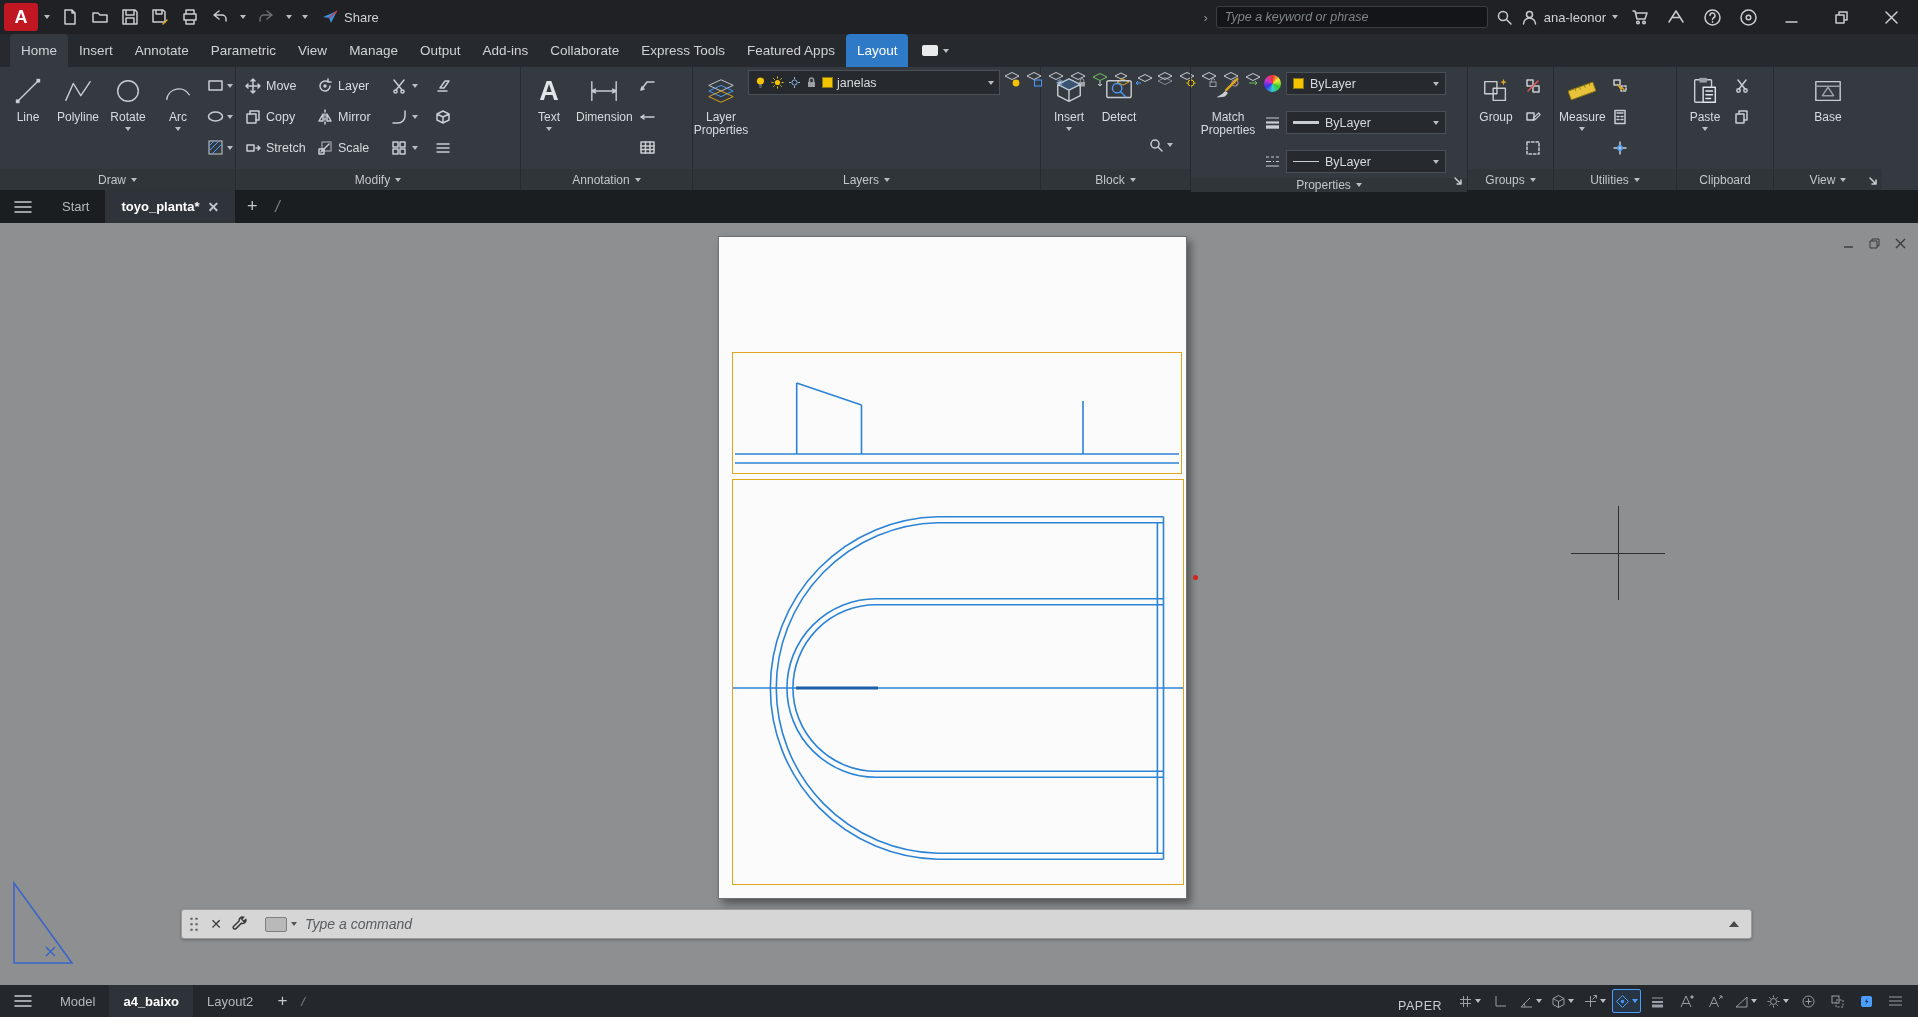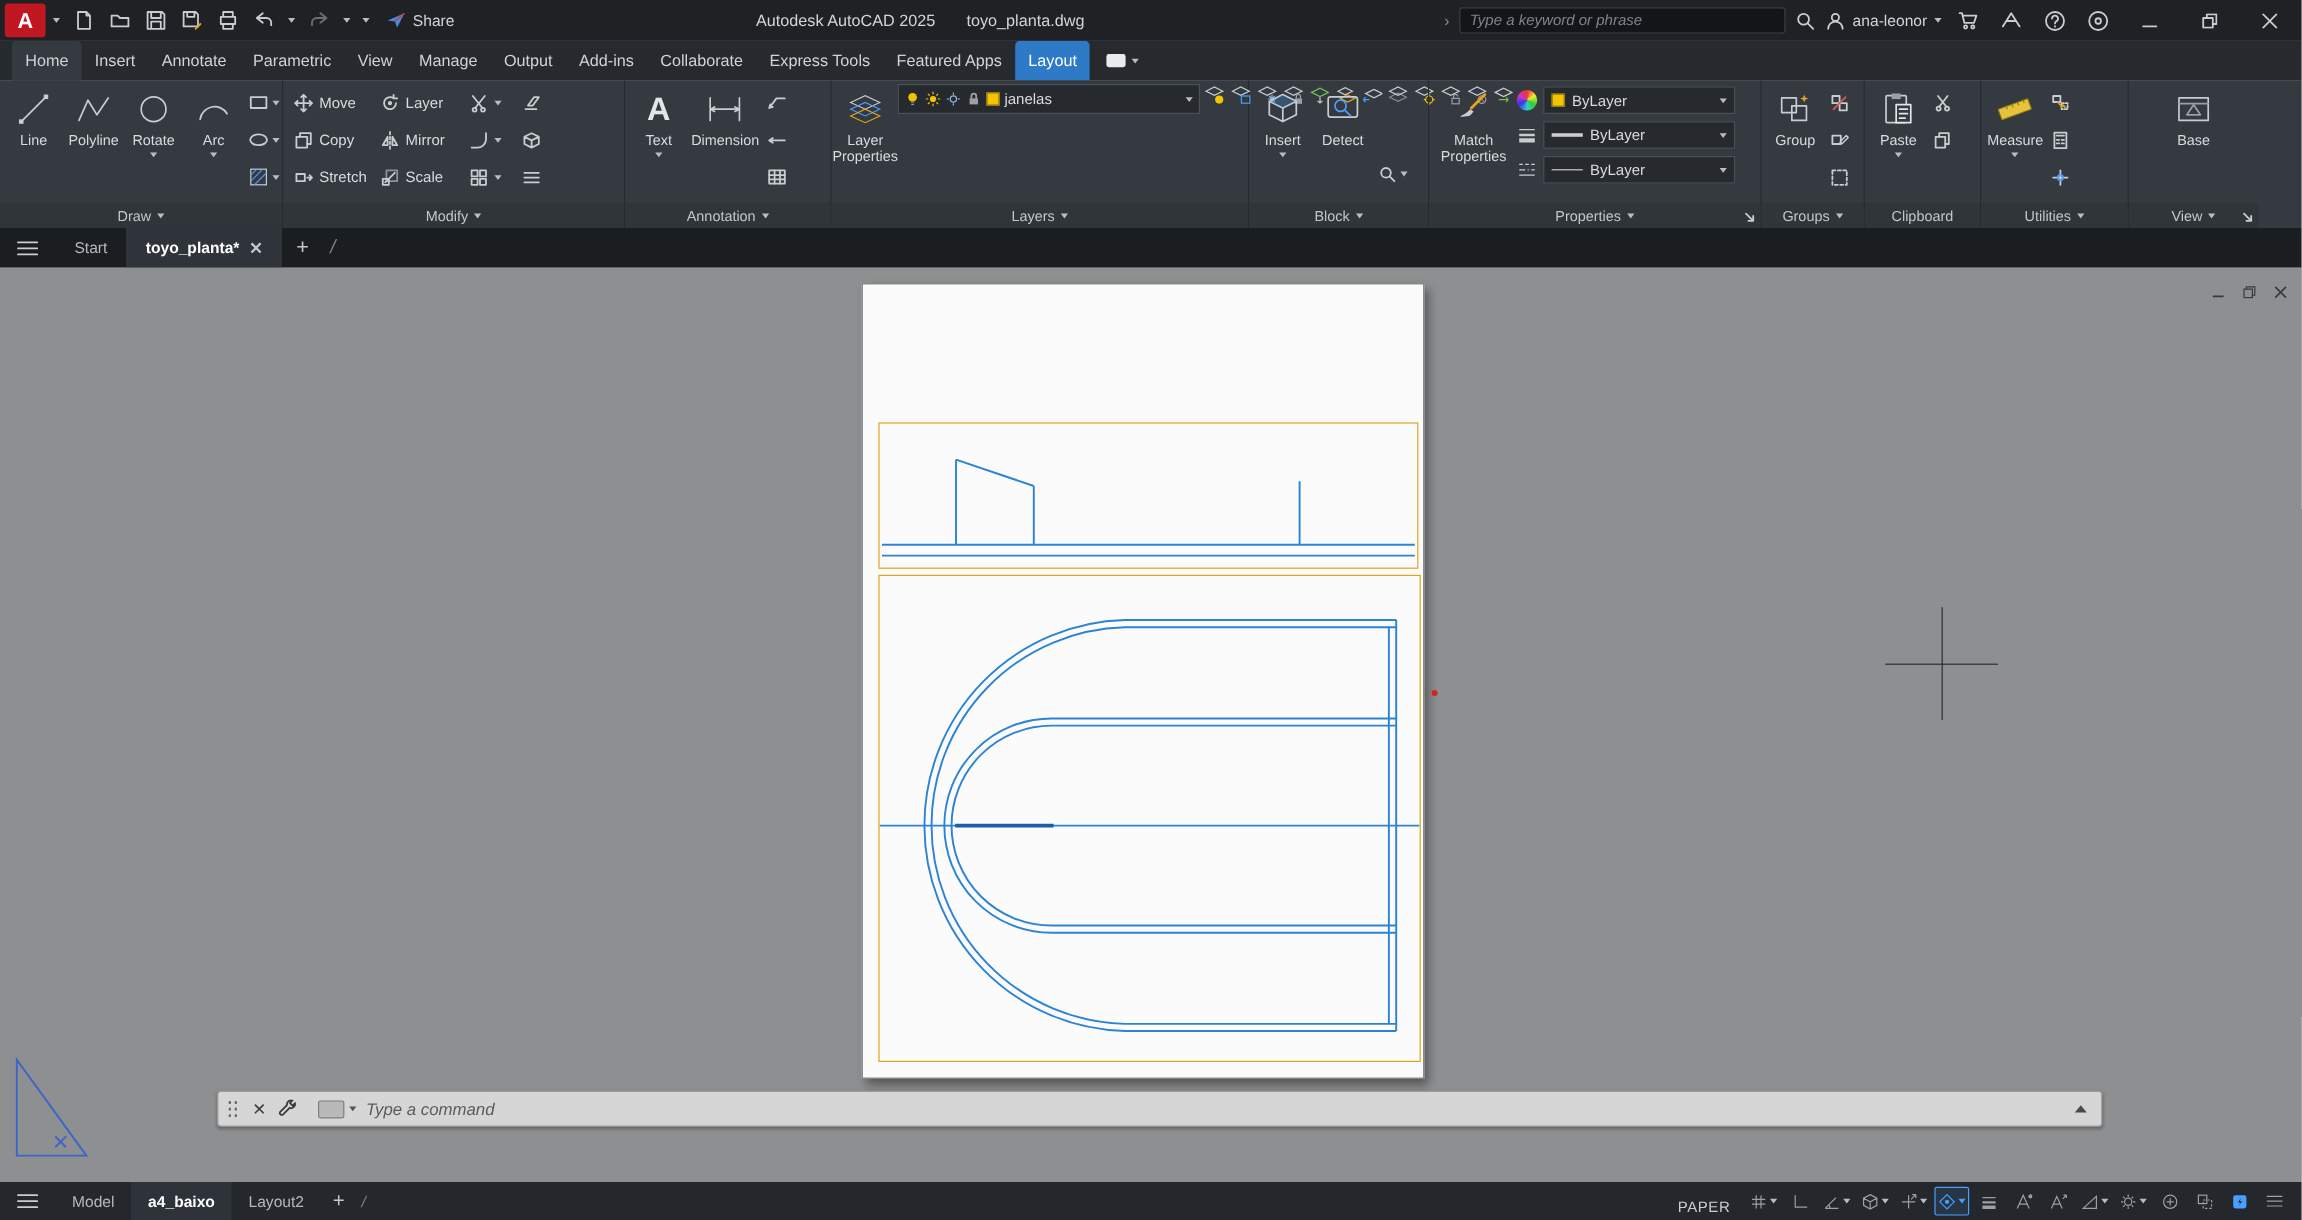--- a/index.html
+++ b/index.html
@@ -160,24 +160,20 @@
         <span>
             <svg width="16" height="16" viewBox="0 0 16 16">
               <path d="M1,8 L15,2 L9,14 L7,9 Z" fill="#3d8fe0"></path>
               <path d="M7,9 L15,2" stroke="#d23a3a" stroke-width="1.2" fill="none"></path>
             </svg>
           </span>
         <span>Share</span>
       </div>
     </div>
 
-    <div class="tb-center">
-      <span>Autodesk AutoCAD 2025</span>
-      <span>toyo_planta.dwg</span>
-    </div>
 
     <div class="tb-right">
       <span style="color:#8a9096;font-size:13px">›</span>
       <div class="searchbox">
         <input type="text" placeholder="Type a keyword or phrase" style="">
       </div>
       <span>
           <svg class="svgl" width="17" height="17" viewBox="0 0 17 17">
             <circle cx="7" cy="7" r="4.5"></circle>
             <path d="M10.5,10.5 L15,15"></path>
@@ -631,21 +627,21 @@
       <div class="panel-content">
         <div class="rb-big" style="width:64px">
           <span class="ico32">
               <svg class="svgl" width="30" height="30" viewBox="0 0 32 32">
                 <path d="M26,3 L14,15" stroke="#e0a51e" stroke-width="2.5"></path>
                 <path d="M13,16 l-3,3 c-2,2 -5,2 -6,4 l8,-1 c2,-1 3,-3 4,-4 z" fill="#c9cdd1" stroke="none"></path>
               </svg>
             </span>
           <span>Match Properties</span>
         </div>
-        <div style="display:flex;flex-direction:column;gap:2px">
+        <div style="display:flex;flex-direction:column;gap:12px">
           <div class="prop-row">
             <span class="colorwheel"></span>
             <div class="prop-combo">
               <span class="swatch"></span>
               <span style="flex:1">ByLayer</span>
               <span class="caret"></span>
             </div>
           </div>
           <div class="prop-row">
             <span>
@@ -720,20 +716,60 @@
               </svg>
             </span>
         </div>
       </div>
       <div class="panel-label">
           <span>Groups</span>
           <span class="caret"></span>
         </div>
     </div>
 
+    <div class="panel" style="width:123px">
+      <div class="panel-content">
+        <div class="rb-big">
+          <span class="ico32">
+              <svg width="30" height="30" viewBox="0 0 32 32">
+                <rect x="2" y="11" width="28" height="10" rx="1" transform="rotate(-20 16 16)" fill="#e8c23a" stroke="#8a7a10"></rect>
+                <path d="M8,13 l1.5,3 M13,11.5 l1.5,3 M18,9.5 l1.5,3 M23,7.5 l1.5,3" stroke="#8a7a10" fill="none" transform="rotate(0)"></path>
+              </svg>
+            </span>
+          <span>Measure</span>
+          <span class="caret"></span>
+        </div>
+        <div class="smcol">
+          <span class="rb-ic">
+              <svg class="svgl" width="16" height="16" viewBox="0 0 16 16">
+                <rect x="2" y="2" width="6" height="5"></rect>
+                <rect x="9" y="8" width="5" height="5" stroke-dasharray="2,1.5"></rect>
+                <path d="M6,7 l3,4 1,-1.5 2,2" stroke="#e0a51e"></path>
+              </svg>
+            </span>
+          <span class="rb-ic">
+              <svg class="svgl" width="16" height="16" viewBox="0 0 16 16">
+                <rect x="3" y="1.5" width="10" height="13"></rect>
+                <path d="M5,4 h6 M5,7.5 h2 M9,7.5 h2 M5,10.5 h2 M9,10.5 h2"></path>
+              </svg>
+            </span>
+          <span class="rb-ic">
+              <svg class="svgl" width="16" height="16" viewBox="0 0 16 16">
+                <path d="M8,2 v12 M2,8 h12"></path>
+                <circle cx="8" cy="8" r="2.2" stroke="#4a9eff"></circle>
+              </svg>
+            </span>
+        </div>
+      </div>
+      <div class="panel-label">
+          <span>Utilities</span>
+          <span class="caret"></span>
+        </div>
+    </div>
+
     <div class="panel" style="width:97px">
       <div class="panel-content">
         <div class="rb-big">
           <span class="ico32">
               <svg class="svgl" width="30" height="30" viewBox="0 0 32 32">
                 <rect x="5" y="4" width="18" height="24" rx="1"></rect>
                 <rect x="10" y="2" width="8" height="5" fill="#9aa0a6" stroke="none"></rect>
                 <rect x="14" y="12" width="13" height="16" fill="#343a40" stroke="#e3e6e9"></rect>
                 <path d="M17,16 h7 M17,20 h7 M17,24 h5" stroke="#e3e6e9"></path>
               </svg>
@@ -752,60 +788,20 @@
           <span class="rb-ic">
               <svg class="svgl" width="16" height="16" viewBox="0 0 16 16">
                 <rect x="2" y="5" width="8" height="9"></rect>
                 <path d="M5,5 V2 h8 v9 h-3"></path>
               </svg>
             </span>
         </div>
       </div>
       <div class="panel-label">
           <span>Clipboard</span>
-        </div>
-    </div>
-
-    <div class="panel" style="width:123px">
-      <div class="panel-content">
-        <div class="rb-big">
-          <span class="ico32">
-              <svg width="30" height="30" viewBox="0 0 32 32">
-                <rect x="2" y="11" width="28" height="10" rx="1" transform="rotate(-20 16 16)" fill="#e8c23a" stroke="#8a7a10"></rect>
-                <path d="M8,13 l1.5,3 M13,11.5 l1.5,3 M18,9.5 l1.5,3 M23,7.5 l1.5,3" stroke="#8a7a10" fill="none" transform="rotate(0)"></path>
-              </svg>
-            </span>
-          <span>Measure</span>
-          <span class="caret"></span>
-        </div>
-        <div class="smcol">
-          <span class="rb-ic">
-              <svg class="svgl" width="16" height="16" viewBox="0 0 16 16">
-                <rect x="2" y="2" width="6" height="5"></rect>
-                <rect x="9" y="8" width="5" height="5" stroke-dasharray="2,1.5"></rect>
-                <path d="M6,7 l3,4 1,-1.5 2,2" stroke="#e0a51e"></path>
-              </svg>
-            </span>
-          <span class="rb-ic">
-              <svg class="svgl" width="16" height="16" viewBox="0 0 16 16">
-                <rect x="3" y="1.5" width="10" height="13"></rect>
-                <path d="M5,4 h6 M5,7.5 h2 M9,7.5 h2 M5,10.5 h2 M9,10.5 h2"></path>
-              </svg>
-            </span>
-          <span class="rb-ic">
-              <svg class="svgl" width="16" height="16" viewBox="0 0 16 16">
-                <path d="M8,2 v12 M2,8 h12"></path>
-                <circle cx="8" cy="8" r="2.2" stroke="#4a9eff"></circle>
-              </svg>
-            </span>
-        </div>
-      </div>
-      <div class="panel-label">
-          <span>Utilities</span>
-          <span class="caret"></span>
         </div>
     </div>
 
     <div class="panel" style="width:108px;border-right:none;position:relative">
       <div class="panel-content" style="justify-content:center">
         <div class="rb-big">
           <span class="ico32">
               <svg class="svgl" width="30" height="30" viewBox="0 0 32 32">
                 <rect x="3" y="6" width="26" height="20"></rect>
                 <path d="M10,21 L16,12 L22,21 Z" stroke="#9aa0a6"></path>

